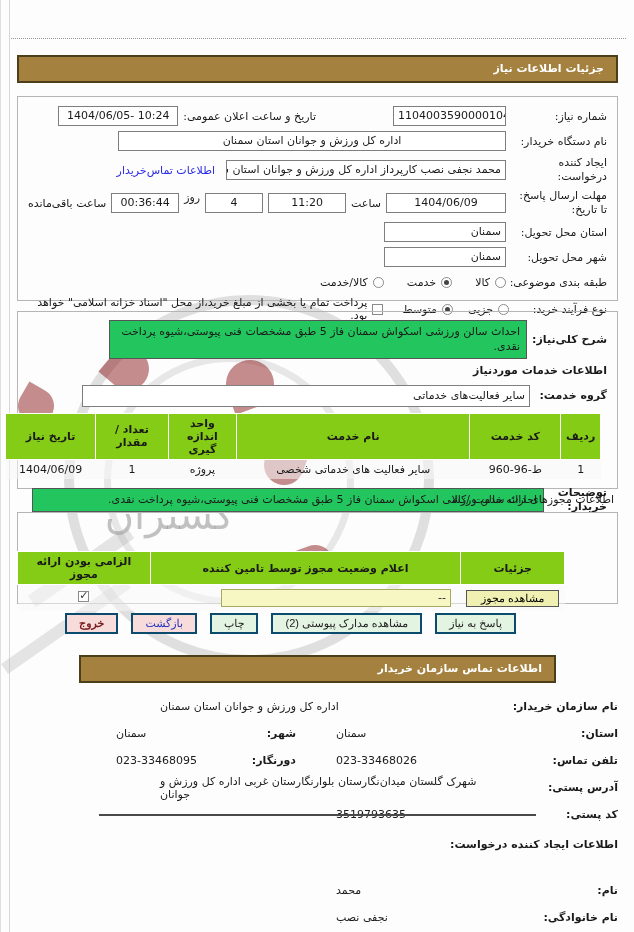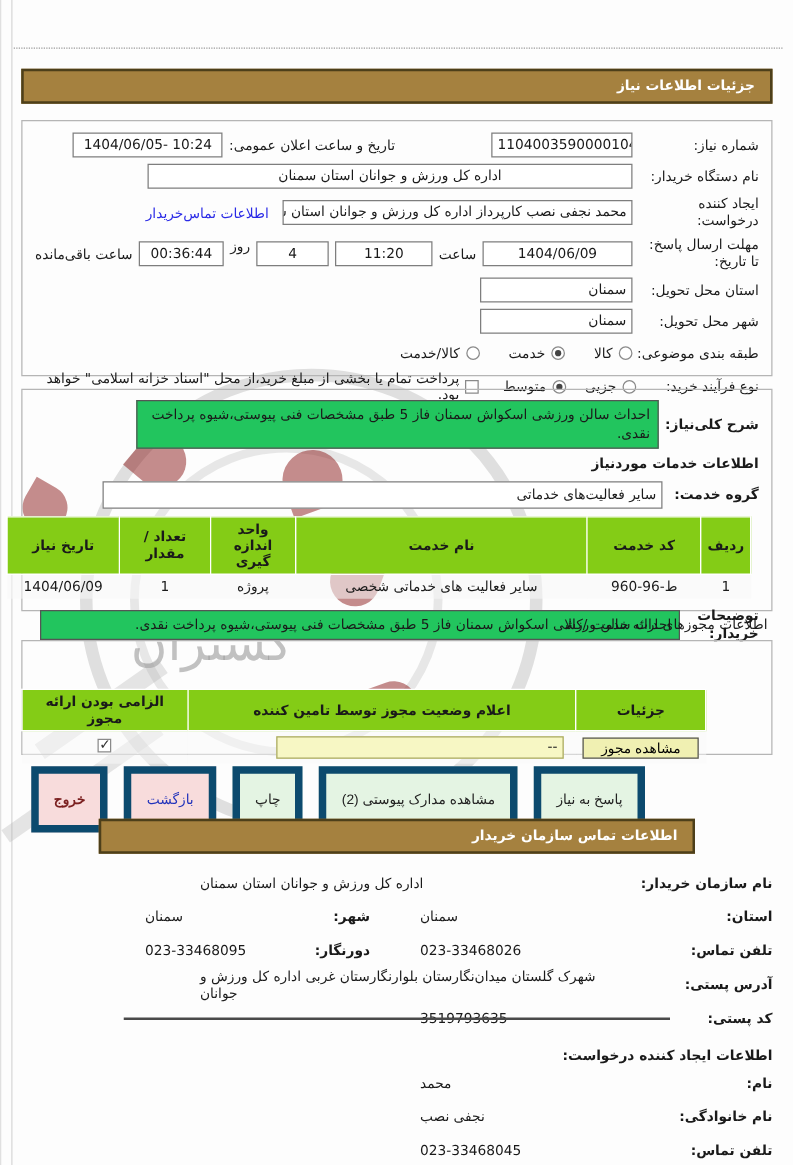--- a/index.html
+++ b/index.html
@@ -59,38 +59,38 @@
 
   .yellow-input { background:#f7f7c4; border:1px solid #a8a860; display:block;
     width:230px; height:18px; line-height:16px; padding:0 4px; text-align:right; margin:0 6px; }
   .yellow-btn { background:#f0f0b2; border:1px solid #555; padding:1px 14px;
     font-size:11px; cursor:pointer; }
 
   .desc-box { background:#22c55e; border:1px solid #555; min-height:24px;
     line-height:1.4; padding:3px 6px; }
 
   .btn-row { position:absolute; top:613px; right:118px; left:16px; display:flex; gap:13px; }
-  .btn { border:6px solid #0c4a6e; padding:14px 12px; font-size:11px; cursor:pointer; white-space:nowrap; }
+  .btn { border:2px solid #0c4a6e; padding:2px 12px; font-size:11px; cursor:pointer; white-space:nowrap; }
   .btn-green { background:#e4f4e3; color:#222; }
   .btn-pink { background:#f8dcdc; }
   .btn-back { color:#2233bb; }
   .btn-exit { color:#7a1f1f; font-weight:bold; }
 
   .contact { position:absolute; top:693px; right:16px; left:16px; }
   .crow { display:flex; align-items:center; height:27px; }
   .clabel { font-weight:bold; width:132px; flex:0 0 auto; }
   .cval { width:190px; flex:0 0 auto; text-align:left; padding-left:40px; }
   .cval-wide { width:330px; flex:0 0 auto; text-align:left; padding-left:4px; }
   .clabel2 { font-weight:bold; width:70px; flex:0 0 auto; }
   .cval2 { width:120px; flex:0 0 auto; text-align:left; padding-left:10px; }
 
   .divider { position:absolute; top:814px; right:98px; left:98px; border-top:2px solid #4a4a4a; }
 
   .creator { position:absolute; top:838px; right:16px; left:16px; }
-  .creator .title { font-weight:bold; margin-bottom:2px; }
+  .creator .title { font-weight:bold; margin-bottom:26px; }
   .creator .crow { height:27px; }
 </style>
 </head>
 <body>
 
 <div class="page">
   <div class="edge-line"></div>
   <div class="dotted"></div>
 
   <div>

